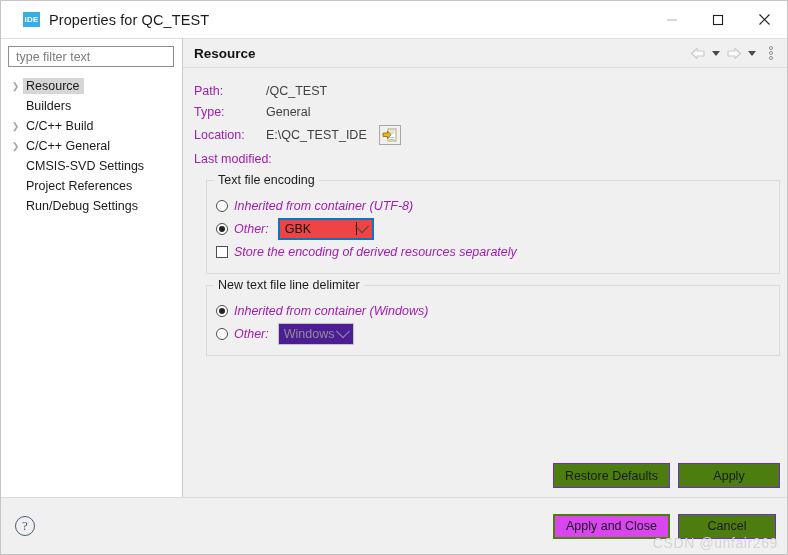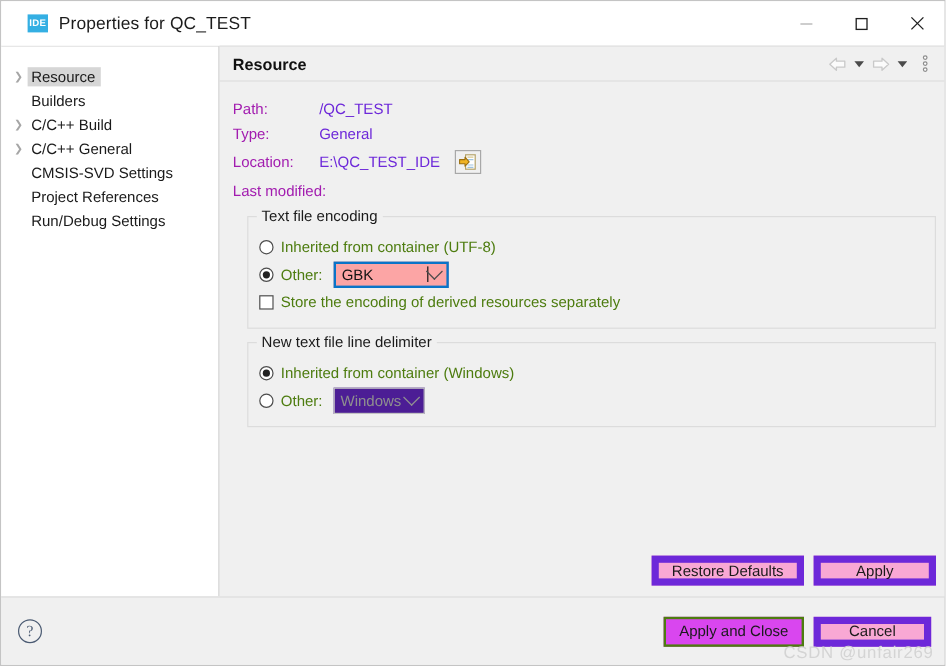--- a/index.html
+++ b/index.html
@@ -218,21 +218,21 @@
     display: flex;
     align-items: center;
     height: 21px;
     font-size: 12.5px;
   }
   .prop-key {
     width: 72px;
     min-width: 72px;
     color: #a21caf;
   }
-  .prop-val { color: #6d28d9; }
+  .prop-val { color: #404040; }
   .loc-btn {
     width: 22px;
     height: 20px;
     margin-left: 12px;
     border: 1px solid #a8a8a8;
     background: #f0f0f0;
     box-sizing: border-box;
     display: flex;
     align-items: center;
     justify-content: center;
@@ -279,28 +279,28 @@
     background: #222222;
   }
   .checkbox {
     width: 12px; height: 12px;
     border: 1px solid #4d4d4d;
     box-sizing: border-box;
     background: #ffffff;
     margin-right: 6px;
     flex: 0 0 auto;
   }
-  .opt-label { color: #4d7c0f; }
+  .opt-label { color: #a21caf; font-style: italic; }
   .opt-label.inline { margin-right: 9px; }
 
   .combo {
     width: 96px;
     height: 22px;
     box-sizing: border-box;
-    background: #fca5a5;
+    background: #ef4444;
     border: 2px solid #0a74c8;
     display: flex;
     align-items: center;
     padding: 0 5px;
     position: relative;
   }
   .combo .combo-text {
     font-size: 12.5px;
     color: #141414;
     flex: 1;
@@ -336,22 +336,22 @@
     right: 7px;
     bottom: 9px;
     display: flex;
     gap: 8px;
   }
   .btn {
     height: 25px;
     min-width: 98px;
     padding: 0 11px;
     box-sizing: border-box;
-    background: #f9a8d4;
-    border: 6px solid #6d28d9;
+    background: #4d7c0f;
+    border: 1px solid #6d28d9;
     font-family: "Liberation Sans", sans-serif;
     font-size: 12.5px;
     color: #1a1a1a;
     display: flex;
     align-items: center;
     justify-content: center;
   }
 
   
   .footer {
@@ -424,20 +424,23 @@
           <line x1="1.5" y1="1.5" x2="11.5" y2="11.5" stroke="#1f1f1f" stroke-width="1.1"></line>
           <line x1="11.5" y1="1.5" x2="1.5" y2="11.5" stroke="#1f1f1f" stroke-width="1.1"></line>
         </svg>
       </div>
     </div>
   </div>
 
   <div class="body-split">
 
     <div class="sidebar">
+      <div class="filter-box">
+        <input type="text" placeholder="type filter text" style="">
+      </div>
       <div class="tree">
 
         <div class="tree-item selected">
           <span class="tree-arrow">❯</span>
           <span class="tree-label">Resource</span>
         </div>
 
         <div class="tree-item">
           <span class="tree-arrow"></span>
           <span class="tree-label">Builders</span>

